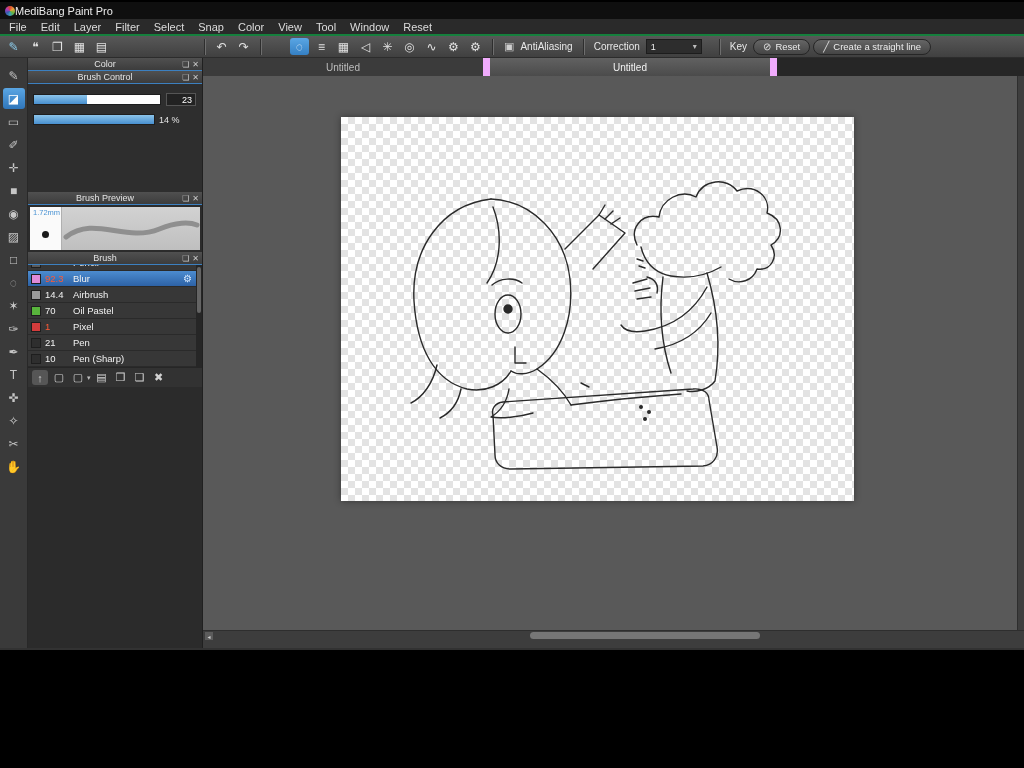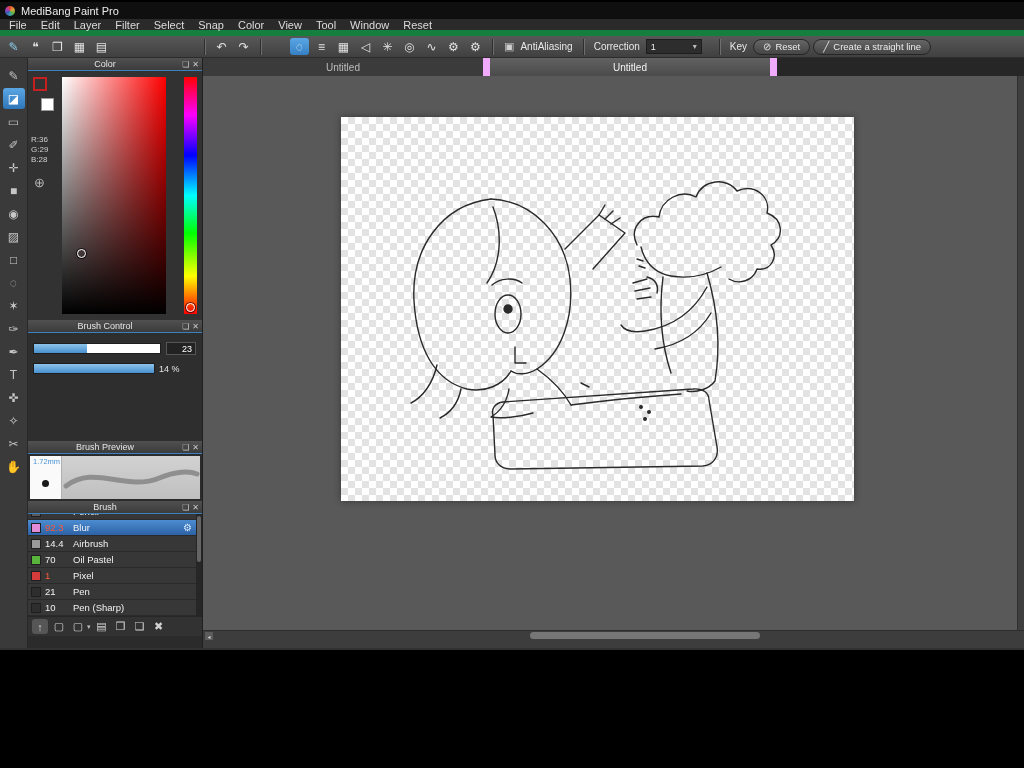--- a/index.html
+++ b/index.html
@@ -1,26 +1,26 @@
 <!DOCTYPE html>
 <html><head>
 <meta charset="utf-8">
 <style>
   * { margin:0; padding:0; box-sizing:border-box; }
   html,body { width:1024px; height:768px; background:#000; font-family:"Liberation Sans",sans-serif; overflow:hidden; }
   .app { position:relative; width:1024px; height:648px; margin-top:2px; background:#323232; }
 
   
-  .titlebar { height:17px; background:#0f0f0f; display:flex; align-items:center; padding-left:5px; gap:6px; }
+  .titlebar { height:17px; background:#0f0f0f; display:flex; align-items:center; padding-left:5px; }
   .logo { width:10px; height:10px; border-radius:50%;
           background:conic-gradient(#e0482f,#e8a23c,#67b43c,#3ca0b4,#3c57b4,#b03cb4,#e0482f); }
   .app-title { font-size:11px; color:#ececec; }
 
   
-  .menubar { height:17px; background:#2a2a2a; display:flex; align-items:center; padding-left:2px; border-bottom:6px solid #15803d; }
+  .menubar { height:17px; background:#2a2a2a; display:flex; padding-left:2px; border-bottom:2px solid #15803d; }
   .menu-item { font-size:11px; color:#dcdcdc; padding:0 7px; line-height:16px; cursor:default; }
 
   
   .toolbar { height:22px; background:linear-gradient(#585858,#404040); display:flex; align-items:center; gap:3px; padding:0 4px; border-bottom:1px solid #2c2c2c; }
   .tb-group { display:flex; align-items:center; gap:3px; }
   .tb-group.files { width:193px; }
   .tb-icon { width:19px; height:17px; display:flex; align-items:center; justify-content:center; font-size:12px; color:#e2e2e2; border-radius:3px; }
   .tb-icon.blue { color:#8ed0f0; }
   .snap.active { background:linear-gradient(#5aa6e4,#3580c4); color:#fff; }
   .sep { width:1px; height:16px; background:#2e2e2e; box-shadow:1px 0 0 #6e6e6e; margin:0 4px; }
@@ -201,36 +201,20 @@
       <span class="tool">✋</span>
     </div>
 
     <div class="panels">
 
       <div class="panel-header">
         <span class="panel-title">Color</span>
         <span class="ph-icon">❏</span>
         <span class="ph-icon">✕</span>
       </div>
-      <div class="color-body">
-        <div class="swatch-fg"></div>
-        <div class="swatch-bg"></div>
-        <div class="rgb">
-          <div>R:36</div>
-          <div>G:29</div>
-          <div>B:28</div>
-        </div>
-        <span class="globe">⊕</span>
-        <div class="sv-box">
-          <div class="sv-cursor"></div>
-        </div>
-        <div class="hue-bar">
-          <div class="hue-cursor"></div>
-        </div>
-      </div>
 
       <div class="panel-header">
         <span class="panel-title">Brush Control</span>
         <span class="ph-icon">❏</span>
         <span class="ph-icon">✕</span>
       </div>
       <div class="bc-body">
         <div class="slider sl1">
           <div class="fill" style="width:42%;"></div>
         </div>

